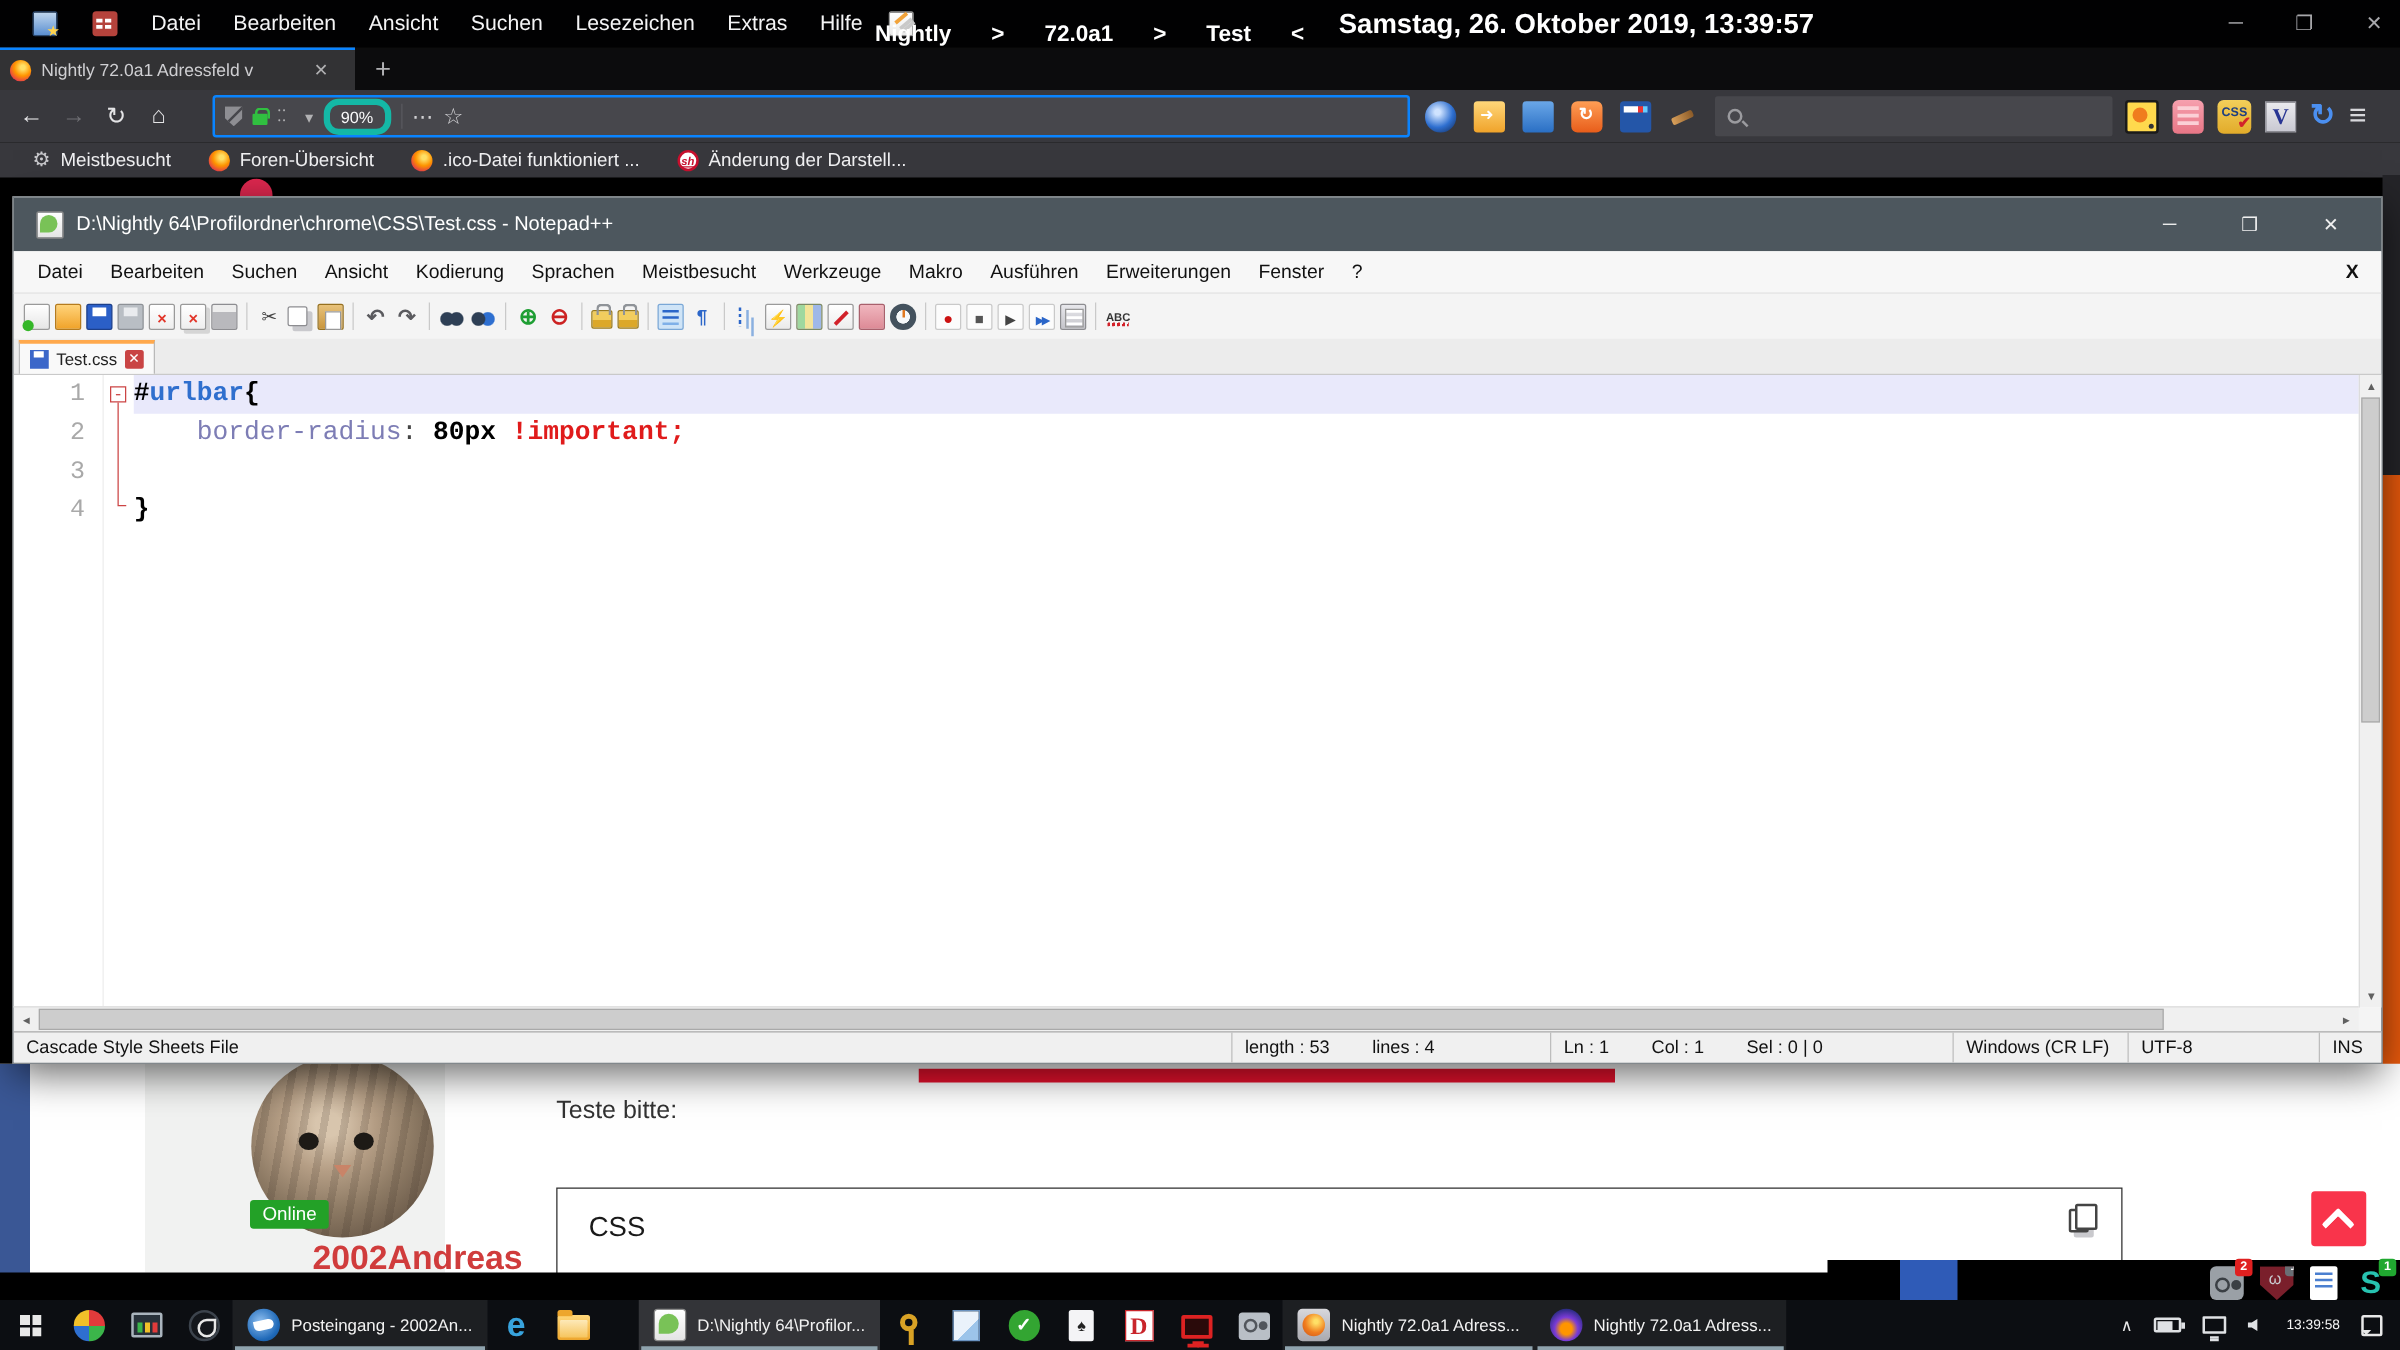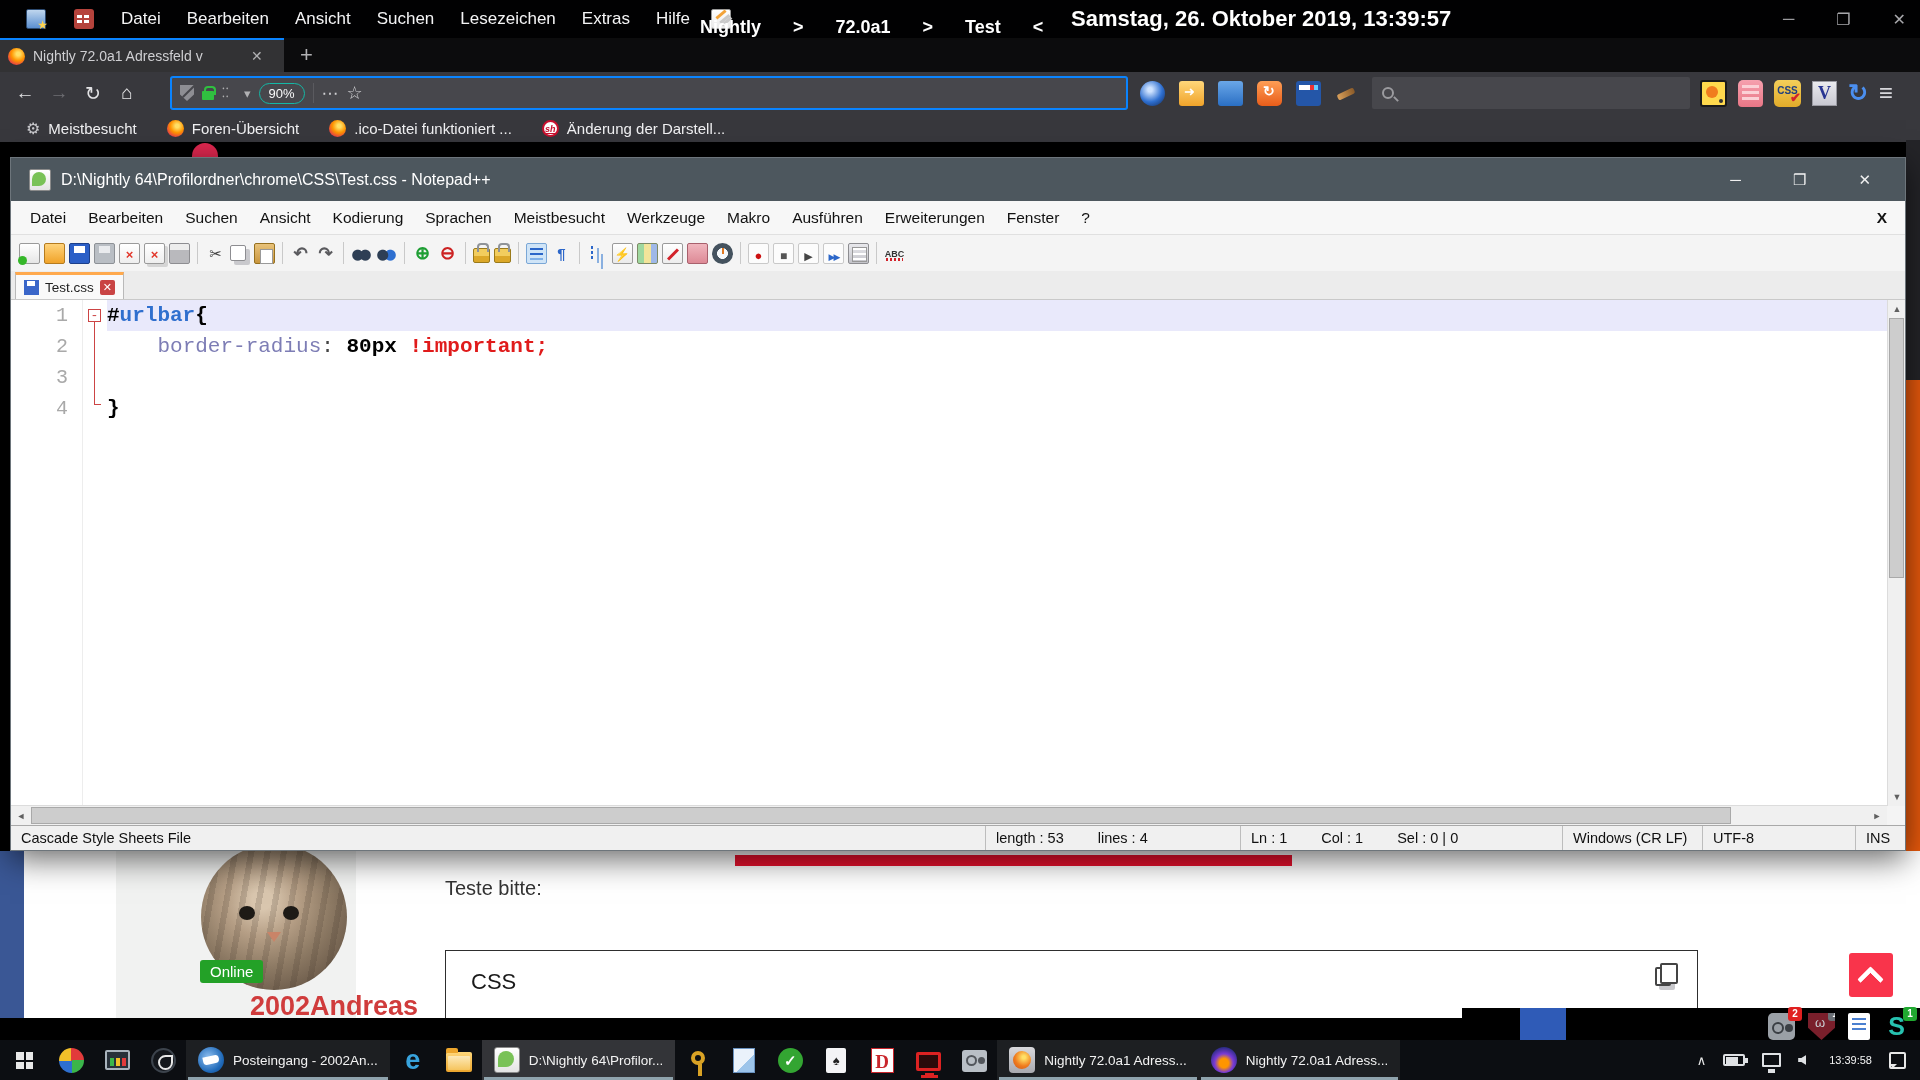--- a/index.html
+++ b/index.html
@@ -37,21 +37,21 @@
   #shield-ico { width:14px; height:16px; background:#8e8e93; clip-path:polygon(0 0,100% 0,100% 60%,50% 100%,0 60%); position:relative; }
   #shield-ico::after { content:""; position:absolute; left:-2px; top:6px; width:20px; height:2px; background:#47474c; transform:rotate(-45deg); }
   #lock-ico { width:12px; height:9px; background:#30c040; border-radius:1px; position:relative; margin-top:5px; }
   #lock-ico::before { content:""; position:absolute; left:2px; top:-5px; width:8px; height:7px; border:2px solid #30c040; border-bottom:none; border-radius:4px 4px 0 0; }
   #perm-ico { width:14px; height:14px; position:relative; }
   #perm-ico::before { content:"⁚⁚"; position:absolute; left:0; top:-3px; color:#b1b1b3; font-size:13px; letter-spacing:1px; }
   #url-text { font-size:15.5px; white-space:nowrap; overflow:hidden; flex:1; }
   #url-text .u-dim { color:#b1b1b3; }
   #url-text .u-domain { color:#fbfbfe; font-weight:bold; }
   #url-chevron { color:#b1b1b3; font-size:13px; }
-  #zoom-pill { border:1px solid #14b8a6; border-radius:12px; color:#f9f9fa; font-size:13px; padding:2px 9px; flex:none; }
+  #zoom-pill { border:5px solid #14b8a6; border-radius:12px; color:#f9f9fa; font-size:13px; padding:2px 9px; flex:none; }
   .vsep { width:1px; height:20px; background:#5a5a5f; flex:none; }
   #dots-ico { color:#d0d0d3; font-size:17px; }
   #star-ico { color:#d0d0d3; font-size:18px; }
   #nav-exts { position:absolute; left:1140px; top:5px; display:flex; align-items:center; gap:14px; height:32px; }
   .ext24 { width:25px; height:25px; border-radius:4px; position:relative; flex:none; }
   #ext-blueapp { border-radius:50%; background:radial-gradient(circle at 40% 35%,#cfe3ff 10%,#2e6fd0 55%,#17356b 90%); }
   #ext-folder1 { background:linear-gradient(#ffd77a,#f0a32a); border-radius:3px; }
   #ext-folder1::after { content:"➜"; position:absolute; left:5px; top:3px; color:#fff; font-size:13px; }
   #ext-folder2 { background:linear-gradient(#6aa7e8,#2a6fc4); border-radius:3px; }
   #ext-orange { background:linear-gradient(#ff9e55,#e85d1a); border-radius:5px; }
@@ -215,21 +215,21 @@
   #bi-doc { background:#fff; border-radius:2px; width:22px; }
   #bi-doc::after { content:""; position:absolute; left:4px; top:5px; width:14px; height:2px; background:#4a7fd0; box-shadow:0 5px 0 #4a7fd0, 0 10px 0 #4a7fd0; }
   #bi-s { color:#27c2b0; font-weight:bold; font-size:25px; line-height:27px; text-align:center; }
 
   
   #taskbar { left:0; top:1040px; width:1920px; height:40px; background:#0c0e12; display:flex; align-items:stretch; z-index:7; color:#eee; }
   .tb-btn { display:flex; align-items:center; gap:9px; padding:0 12px; position:relative; flex:none; }
   .tb-btn .lbl { font-size:13.5px; color:#f2f2f2; white-space:nowrap; }
   .tb-btn.active { background:rgba(255,255,255,.07); }
   .tb-btn.active::after { content:""; position:absolute; left:2px; right:2px; bottom:0; height:3px; background:#8fa3ad; }
-  .tb-btn.frontmost { background:rgba(255,255,255,.16); }
+  .tb-btn.frontmost { background:rgba(255,255,255,.16);margin-left:29px; }
   .tb-ico { width:26px; height:26px; position:relative; flex:none; }
   #start-btn { width:48px; display:flex; align-items:center; justify-content:center; }
   #start-glyph { width:17px; height:17px; background:
     linear-gradient(#e8e8e8,#e8e8e8) 0 0/8px 8px no-repeat, linear-gradient(#e8e8e8,#e8e8e8) 10px 0/7px 8px no-repeat,
     linear-gradient(#e8e8e8,#e8e8e8) 0 10px/8px 7px no-repeat, linear-gradient(#e8e8e8,#e8e8e8) 10px 10px/7px 7px no-repeat; }
   .ibtn { width:46px; display:flex; align-items:center; justify-content:center; flex:none; }
   #ti-pie { width:25px; height:25px; border-radius:50%; background:conic-gradient(#e23b3b 0 90deg,#3bb54a 90deg 180deg,#2e6fd0 180deg 270deg,#f2c029 270deg); }
   #ti-monitor { width:25px; height:20px; background:#28313a; border:2px solid #aab4bd; border-radius:2px; position:relative; }
   #ti-monitor::after { content:""; position:absolute; left:3px; bottom:2px; width:4px; height:8px; background:#3bb54a; box-shadow:6px 0 0 #f2c029, 12px 0 0 #e23b3b; }
   #ti-darkapp { width:25px; height:25px; border-radius:50%; background:#14171c; border:2px solid #3c434c; position:relative; }

